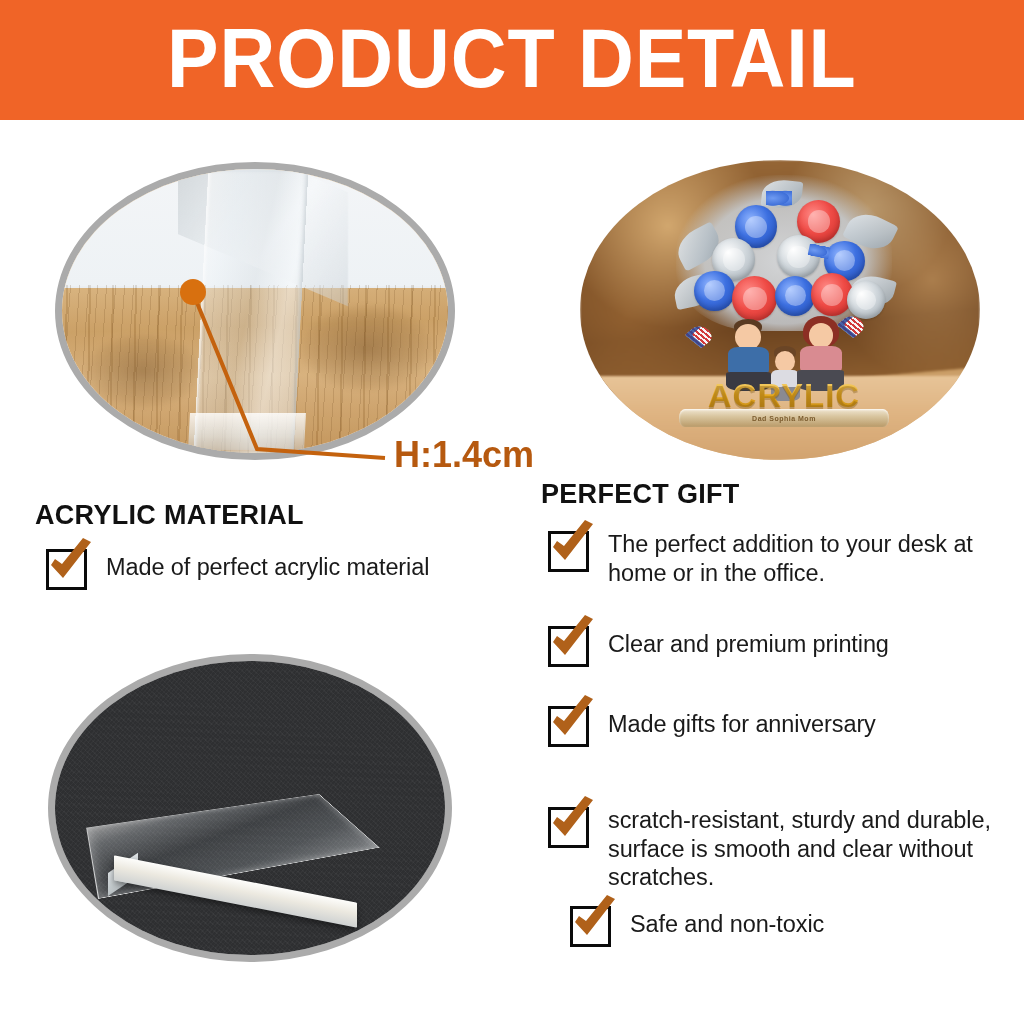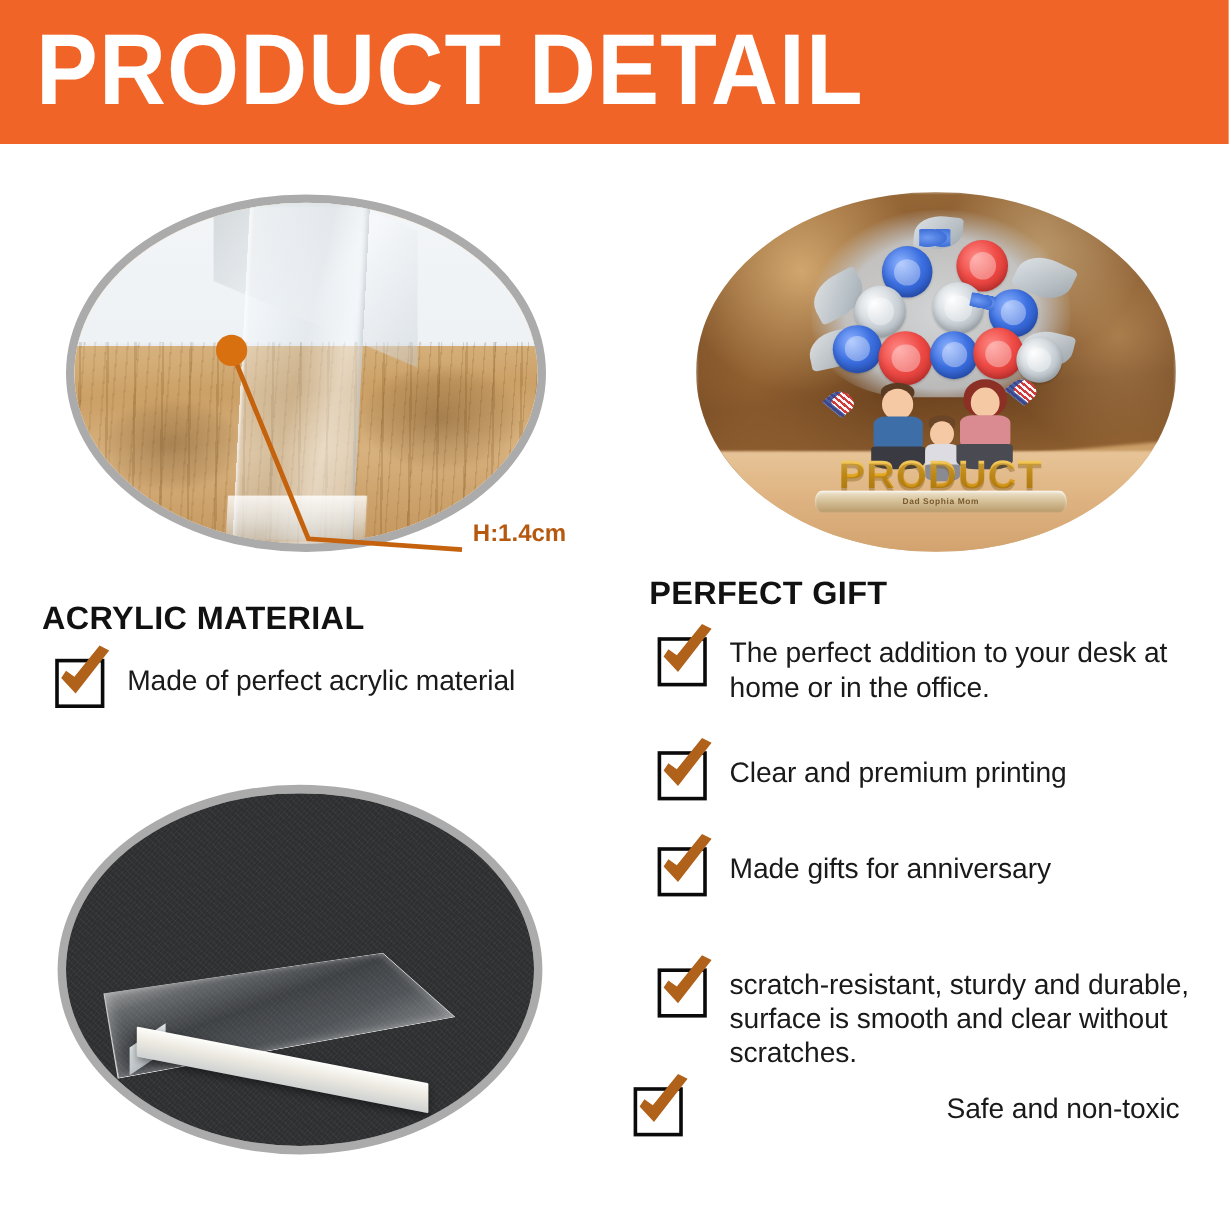--- a/index.html
+++ b/index.html
@@ -19,20 +19,21 @@
   
   #header-banner {
     position: absolute;
     left: 0;
     top: 0;
     width: 1024px;
     height: 120px;
     background: #F06427;
     display: flex;
     align-items: center;
+    justify-content: center;
   }
   #header-title {
     color: #ffffff;
     font-family: "Liberation Sans Narrow", "Liberation Sans", sans-serif;
     font-weight: 700;
     font-size: 84px;
     line-height: 1;
     letter-spacing: 1px;
     transform: scaleX(0.92);
     transform-origin: center;
@@ -344,21 +345,21 @@
     top: 0;
     width: 1024px;
     height: 1024px;
     pointer-events: none;
   }
   #measure-label {
     position: absolute;
     left: 394px;
     top: 434px;
     font-weight: 700;
-    font-size: 20px;
+    font-size: 36px;
     color: #b6590f;
     letter-spacing: 0px;
     white-space: nowrap;
   }
 
   
   .section-heading {
     position: absolute;
     font-family: "Liberation Sans Narrow", "Liberation Sans", sans-serif;
     font-weight: 700;
@@ -399,21 +400,21 @@
     color: #1a1a1a;
     letter-spacing: -0.1px;
   }
   #feature-acrylic-0 { left: 46px; top: 548px; width: 470px; }
   #feature-acrylic-0 .feature-text { margin-top: 5px; }
 
   #feature-gift-0 { left: 548px; top: 530px; width: 455px; }
   #feature-gift-1 { left: 548px; top: 625px; width: 455px; }
   #feature-gift-2 { left: 548px; top: 705px; width: 455px; }
   #feature-gift-3 { left: 548px; top: 806px; width: 460px; }
-  #feature-gift-4 { left: 528px; top: 905px; width: 455px; justify-content: space-between; }
+  #feature-gift-4 { left: 570px; top: 905px; width: 455px; }
   #feature-gift-1 .feature-text,
   #feature-gift-2 .feature-text,
   #feature-gift-4 .feature-text { margin-top: 5px; }
 </style>
 </head>
 <body>
 
 <div id="header-banner">
   <div id="header-title">PRODUCT DETAIL</div>
 </div>
@@ -470,21 +471,21 @@
       <div class="fig-body" style="left:14%;top:42%;width:72%;height:38%;background:#dcdce2;"></div>
       <div class="fig-legs" style="left:12%;top:74%;width:76%;height:24%;background:#8a8a92;"></div>
     </div>
     <div class="figure" style="left:54%;top:56%;width:25%;height:31%;">
       <div class="fig-hair" style="left:18%;top:0;width:64%;height:40%;background:#8c2f24;"></div>
       <div class="fig-head" style="left:28%;top:9%;width:44%;height:32%;"></div>
       <div class="fig-body" style="left:12%;top:38%;width:76%;height:35%;background:#d98b91;"></div>
       <div class="fig-legs" style="left:8%;top:69%;width:84%;height:27%;background:#4a4a52;"></div>
     </div>
 
-    <div class="family-word">PRODUCT</div>
+    <div class="family-word">ACRYLIC</div>
     <div class="plaque-base">
       <div class="plaque-base-text">Dad Sophia Mom</div>
     </div>
   </div>
 </div>
 
 <div class="oval oval-bordered" id="oval-block">
   <div class="scene-slate"></div>
   <div class="slate-tex"></div>
   <div class="block-wrap">

